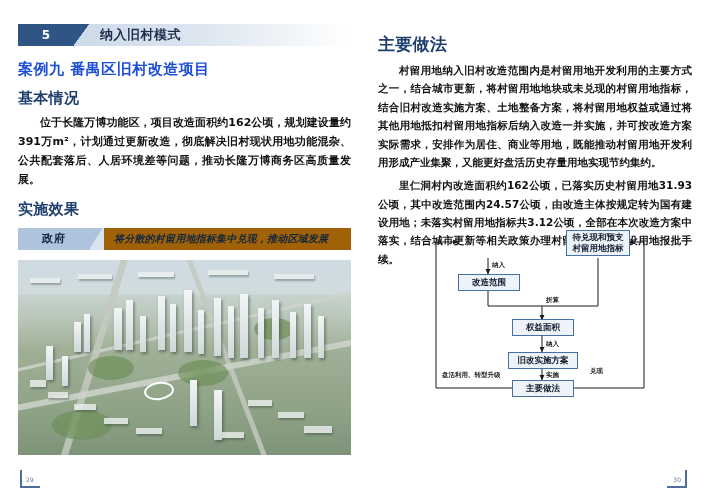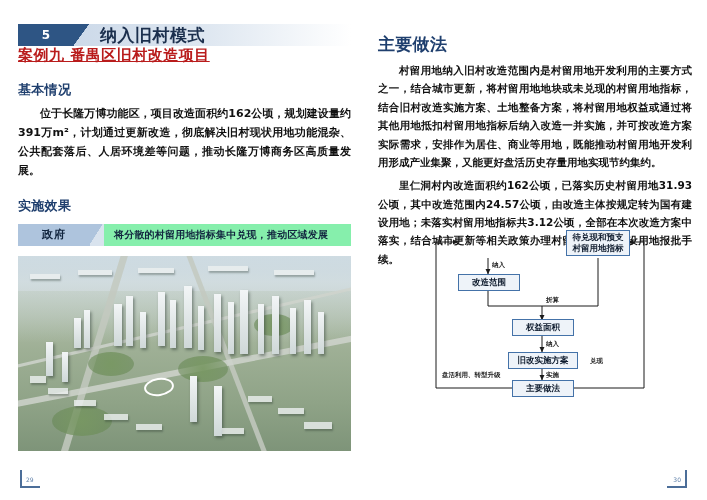--- a/index.html
+++ b/index.html
@@ -40,40 +40,40 @@
     align-items: center;
     justify-content: center;
     flex: none;
   }
   .banner-wedge {
     width: 16px; height: 22px;
     flex: none;
     background: linear-gradient(to bottom right, #2e5584 0%, #2e5584 47%, transparent 48%);
   }
   .section-title {
-    font-size: 17px;
+    font-size: 13px;
     color: #1b2f4d;
     font-weight: bold;
     margin-left: 10px;
     letter-spacing: 0.5px;
   }
 
   
   .case-title {
+    margin-top: 14px;
     font-size: 15px;
     font-weight: bold;
-    color: #b91c1c;
+    color: #1d4ed8;
     letter-spacing: 0.5px;
-    text-decoration: underline;
   }
 
   
   .sub-head {
-    margin-top: 16px;
-    font-size: 13px;
+    margin-top: 10px;
+    font-size: 15px;
     font-weight: bold;
     color: #1f3f6e;
     letter-spacing: 0.3px;
   }
 
   .body-para {
     margin-top: 6px;
     font-size: 11px;
     line-height: 1.72;
     color: #111111;
@@ -109,21 +109,21 @@
     display: flex;
     align-items: center;
     padding-left: 10px;
     font-size: 10px;
     font-weight: bold;
     letter-spacing: 0.2px;
   }
   
   .row-gov .effect-label { background: #aec4dd; color: #12263f; }
   .row-gov .effect-wedge { background: linear-gradient(to bottom right, #aec4dd 0%, #aec4dd 45%, #d9e3ee 46%); }
-  .row-gov .effect-text  { background: #86efac; color: #12263f; }
+  .row-gov .effect-text  { background: #a16207; color: #12263f; font-style: italic; }
   
   .row-vil .effect-label { background: #173d63; color: #ffffff; }
   .row-vil .effect-wedge { background: linear-gradient(to bottom right, #173d63 0%, #173d63 45%, #3f6a96 46%); }
   .row-vil .effect-text  { background: #3f6a96; color: #ffffff; }
 
   
   .photo {
     margin-top: 10px;
     width: 333px; height: 195px;
     position: relative;
@@ -362,21 +362,21 @@
     <div class="node" style="left:136px;top:2px;width:64px;height:26px;">待兑现和预支村留用地指标</div>
     <div class="node" style="left:28px;top:46px;width:62px;height:17px;">改造范围</div>
     <div class="node" style="left:82px;top:91px;width:62px;height:17px;">权益面积</div>
     <div class="node" style="left:78px;top:124px;width:70px;height:17px;">旧改实施方案</div>
     <div class="node" style="left:82px;top:152px;width:62px;height:17px;">主要做法</div>
 
     <div class="elabel" style="left:62px;top:33px;">纳入</div>
     <div class="elabel" style="left:116px;top:68px;">折算</div>
     <div class="elabel" style="left:116px;top:112px;">纳入</div>
     <div class="elabel" style="left:116px;top:143px;">实施</div>
-    <div class="elabel" style="left:160px;top:129px;">兑现</div>
+    <div class="elabel" style="left:160px;top:139px;">兑现</div>
     <div class="elabel" style="left:12px;top:143px;">盘活利用、转型升级</div>
   </div>
 
   <div class="corner corner-l">
     <span>29</span>
   </div>
   <div class="corner corner-r">
     <span>30</span>
   </div>
 

